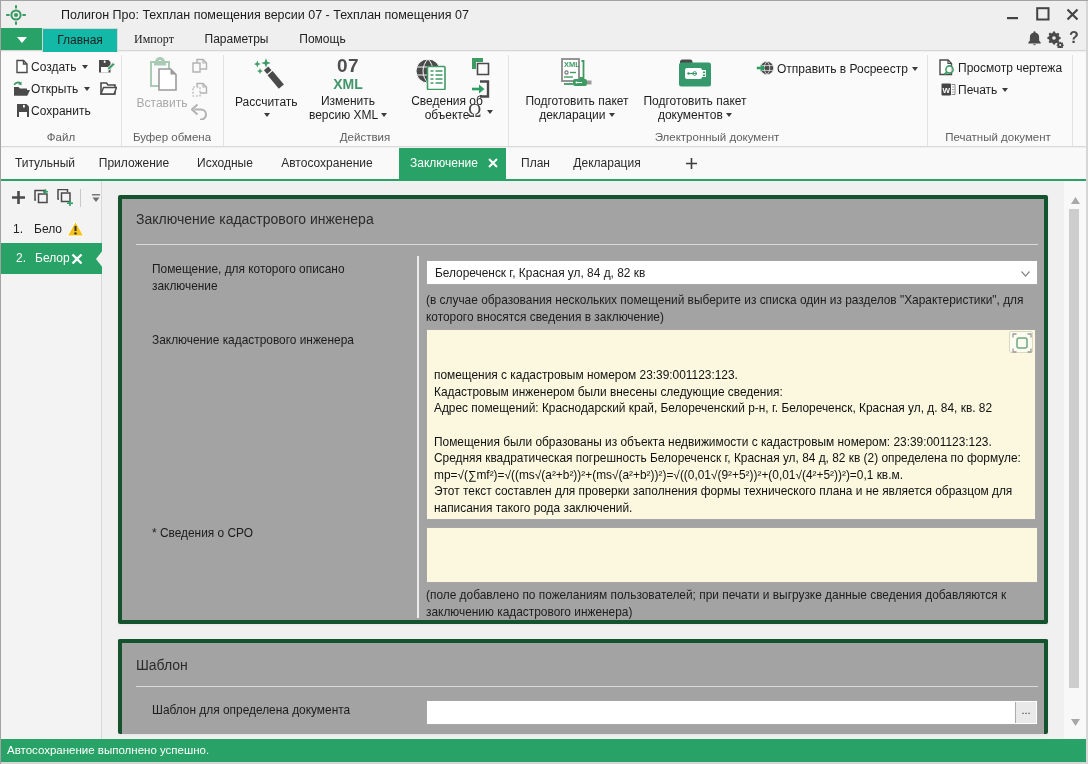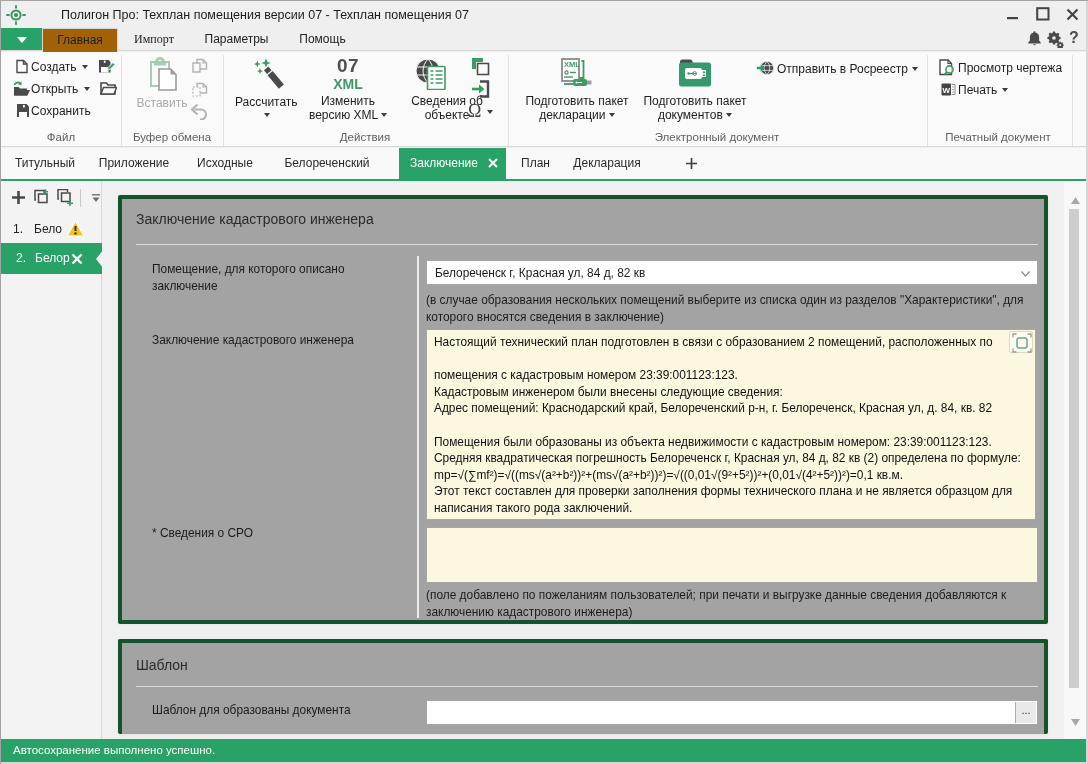--- a/index.html
+++ b/index.html
@@ -11,21 +11,21 @@
   box-shadow: inset 1px 1px 0 #a3a3a3, inset -2px -2px 0 #d6d6d6;
 }
 
 .titlebar { position:absolute; left:1px; top:1px; width:1085px; height:27px; background:#efefef; }
 .title-text { position:absolute; left:60px; top:7px; font-size:12.5px; color:#1b1b1b; }
 
 .ribtabs { position:absolute; left:1px; top:28px; width:1085px; height:23px; background:#efefef; border-bottom:1px solid #d6d6d6; }
 .appbtn { position:absolute; left:0px; top:0px; width:41px; height:22px; background:#28a266; }
 .appbtn svg { position:absolute; left:15px; top:8px; }
 .ribtab { position:absolute; top:0px; height:23px; font-size:12px; color:#222; text-align:center; line-height:23px; }
-.ribtab.active { background:#a16207; border:1px solid #d6d6d6; border-bottom:none; height:24px; }
+.ribtab.active { background:#14b8a6; border:1px solid #d6d6d6; border-bottom:none; height:24px; }
 
 .ribbon { position:absolute; left:1px; top:52px; width:1085px; height:95px; background:#fafafa; border-bottom:1px solid #d9d9d9; }
 .gsep { position:absolute; top:3px; height:91px; width:1px; background:#e2e2e2; }
 .glabel { position:absolute; top:79px; font-size:11.5px; color:#5f5f5f; text-align:center; }
 .rtext { position:absolute; font-size:12px; color:#1e1e1e; white-space:nowrap; }
 .rtext.dis { color:#a9a9a9; }
 .bigtext { position:absolute; font-size:12px; color:#1e1e1e; text-align:center; white-space:nowrap; line-height:13.5px; }
 .caret { display:inline-block; width:0; height:0; border-left:3.5px solid transparent; border-right:3.5px solid transparent; border-top:4px solid #3c3c3c; vertical-align:2px; }
 
 .doctabs { position:absolute; left:1px; top:148px; width:1085px; height:31px; background:#f9f9f9; }
@@ -41,21 +41,21 @@
 .card { position:absolute; background:#a3a3a3; border:4px solid #14532d; border-radius:2px; box-shadow:0 1px 3px rgba(0,0,0,0.05); }
 .card h3 { font-size:14px; font-weight:normal; color:#2b2b2b; }
 .formlabel { position:absolute; font-size:11.9px; color:#1c1c1c; }
 .hint { position:absolute; font-size:11.9px; color:#1c1c1c; line-height:16.8px; }
 .yellowbox { position:absolute; background:#fbf8df; border:1px solid #a6a6a6; }
 .whitebox { position:absolute; background:#fff; border:1px solid #a6a6a6; }
 
 .sbar { position:absolute; left:1064px; top:180px; width:22px; height:559px; background:#f8f8f8; }
 .sthumb { position:absolute; left:5px; top:29px; width:10px; height:479px; background:#cdcdcd; }
 
-.statusbar { position:absolute; left:1px; top:739px; width:1085px; height:23px; background:#28a266; color:#fff; font-size:11.5px; line-height:23px; padding-left:12px; }
+.statusbar { position:absolute; left:1px; top:739px; width:1085px; height:23px; background:#28a266; color:#fff; font-size:11.5px; line-height:23px; padding-left:6px; }
 .nw { white-space:nowrap; }
 </style>
 </head>
 <body>
 <div class="win"></div>
 
 <div class="titlebar">
   <svg class="abs" style="left:4px;top:3px" width="22" height="22" viewBox="0 0 22 22">
     <g fill="none" stroke="#3a9862" stroke-width="2">
       <circle cx="11" cy="11" r="4.6"></circle>
@@ -264,21 +264,21 @@
     <text x="1.6" y="10.6" font-size="8" font-weight="bold" fill="#fff" font-family="Liberation Sans">W</text>
   </svg>
   <div class="rtext" style="left:957px;top:31px;">Печать</div>
   <span class="abs caret" style="left:1001px;top:36px;"></span>
 </div>
 
 <div class="doctabs">
   <div class="dtab" style="left:6px;width:76px;">Титульный</div>
   <div class="dtab" style="left:91px;width:84px;">Приложение</div>
   <div class="dtab" style="left:187px;width:74px;">Исходные</div>
-  <div class="dtab" style="left:271px;width:110px;">Белореченский</div>
+  <div class="dtab" style="left:271px;width:110px;">Автосохранение</div>
   <div class="dtab active" style="left:398px;width:107px;text-align:left;padding-left:11px;">Заключение</div>
   <svg class="abs" style="left:486px;top:9px" width="12" height="12" viewBox="0 0 12 12">
       <path d="M2 2 L10 10 M10 2 L2 10" stroke="#fff" stroke-width="2"></path>
     </svg>
   <div class="dtab" style="left:511px;width:47px;">План</div>
   <div class="dtab" style="left:563px;width:86px;">Декларация</div>
   <svg class="abs" style="left:685px;top:10px" width="11" height="11" viewBox="0 0 11 11">
       <path d="M5.5 0 V11 M0 5.5 H11" stroke="#3c3c3c" stroke-width="1.6"></path>
     </svg>
 </div>
@@ -334,21 +334,21 @@
   <div class="whitebox" style="left:304px;top:61px;width:612px;height:25px;">
     <div class="abs nw" style="left:8px;top:5px;font-size:11.9px;color:#1c1c1c;">Белореченск г, Красная ул, 84 д, 82 кв</div>
     <svg class="abs" style="right:7px;top:10px" width="9" height="6" viewBox="0 0 9 6">
           <path d="M0.5 0.5 L4.5 5 L8.5 0.5" fill="none" stroke="#8a8a8a" stroke-width="1.2"></path>
         </svg>
   </div>
   <div class="hint" style="left:304px;top:93px;"><span class="nw">(в случае образования нескольких помещений выберите из списка один из разделов "Характеристики", для</span><br><span class="nw">которого вносятся сведения в заключение)</span></div>
   <div class="formlabel" style="left:30px;top:134px;">Заключение кадастрового инженера</div>
   <div class="yellowbox" style="left:304px;top:130px;width:610px;height:191px;">
     <div class="abs" style="left:7px;top:4px;font-size:11.9px;color:#101010;line-height:16.6px;">
-      <span class="nw">Настоящий технический план подготовлен в связи с образованием 2 помещений, расположенных по</span><br>
+      <br>
       <br>
       <span class="nw">помещения с кадастровым номером 23:39:001123:123.</span><br>
       <span class="nw">Кадастровым инженером были внесены следующие сведения:</span><br>
       <span class="nw">Адрес помещений: Краснодарский край, Белореченский р-н, г. Белореченск, Красная ул, д. 84, кв. 82</span><br>
       <br>
       <span class="nw">Помещения были образованы из объекта недвижимости с кадастровым номером: 23:39:001123:123.</span><br>
       <span class="nw">Средняя квадратическая погрешность Белореченск г, Красная ул, 84 д, 82 кв (2) определена по формуле:</span><br>
       <span class="nw">mp=√(∑mf²)=√((ms√(a²+b²))²+(ms√(a²+b²))²)=√((0,01√(9²+5²))²+(0,01√(4²+5²))²)=0,1 кв.м.</span><br>
       <span class="nw">Этот текст составлен для проверки заполнения формы технического плана и не является образцом для</span><br>
       <span class="nw">написания такого рода заключений.</span>
@@ -360,21 +360,21 @@
       </svg>
     </div>
   </div>
   <div class="formlabel" style="left:30px;top:327px;">* Сведения о СРО</div>
   <div class="yellowbox" style="left:304px;top:328px;width:612px;height:56px;"></div>
   <div class="hint" style="left:304px;top:388px;"><span class="nw">(поле добавлено по пожеланиям пользователей; при печати и выгрузке данные сведения добавляются к</span><br><span class="nw">заключению кадастрового инженера)</span></div>
 </div>
 <div class="card" style="left:118px;top:639px;width:930px;height:95px;overflow:hidden;border-bottom:none;">
   <h3 class="abs" style="left:14px;top:14px;">Шаблон</h3>
   <div class="abs" style="left:14px;top:43px;width:902px;height:1px;background:#dadada;"></div>
-  <div class="formlabel" style="left:30px;top:60px;">Шаблон для образованы документа</div>
+  <div class="formlabel" style="left:30px;top:60px;">Шаблон для определена документа</div>
   <div class="whitebox" style="left:304px;top:57px;width:612px;height:25px;">
     <div class="abs" style="right:1px;top:1px;width:21px;height:21px;background:#e9e9e9;border-left:1px solid #ababab;font-size:11px;color:#333;text-align:center;line-height:17px;">...</div>
   </div>
   <div class="hint" style="left:304px;top:89px;"><span class="nw">(указывается файл шаблона, по которому будет сформирован печатный документ)</span></div>
 </div>
 </div>
 
 <div class="sbar">
   <svg class="abs" style="left:7px;top:17px" width="9" height="7" viewBox="0 0 9 7">
       <path d="M4.5 0 L9 7 L0 7 Z" fill="#a8a8a8"></path>

